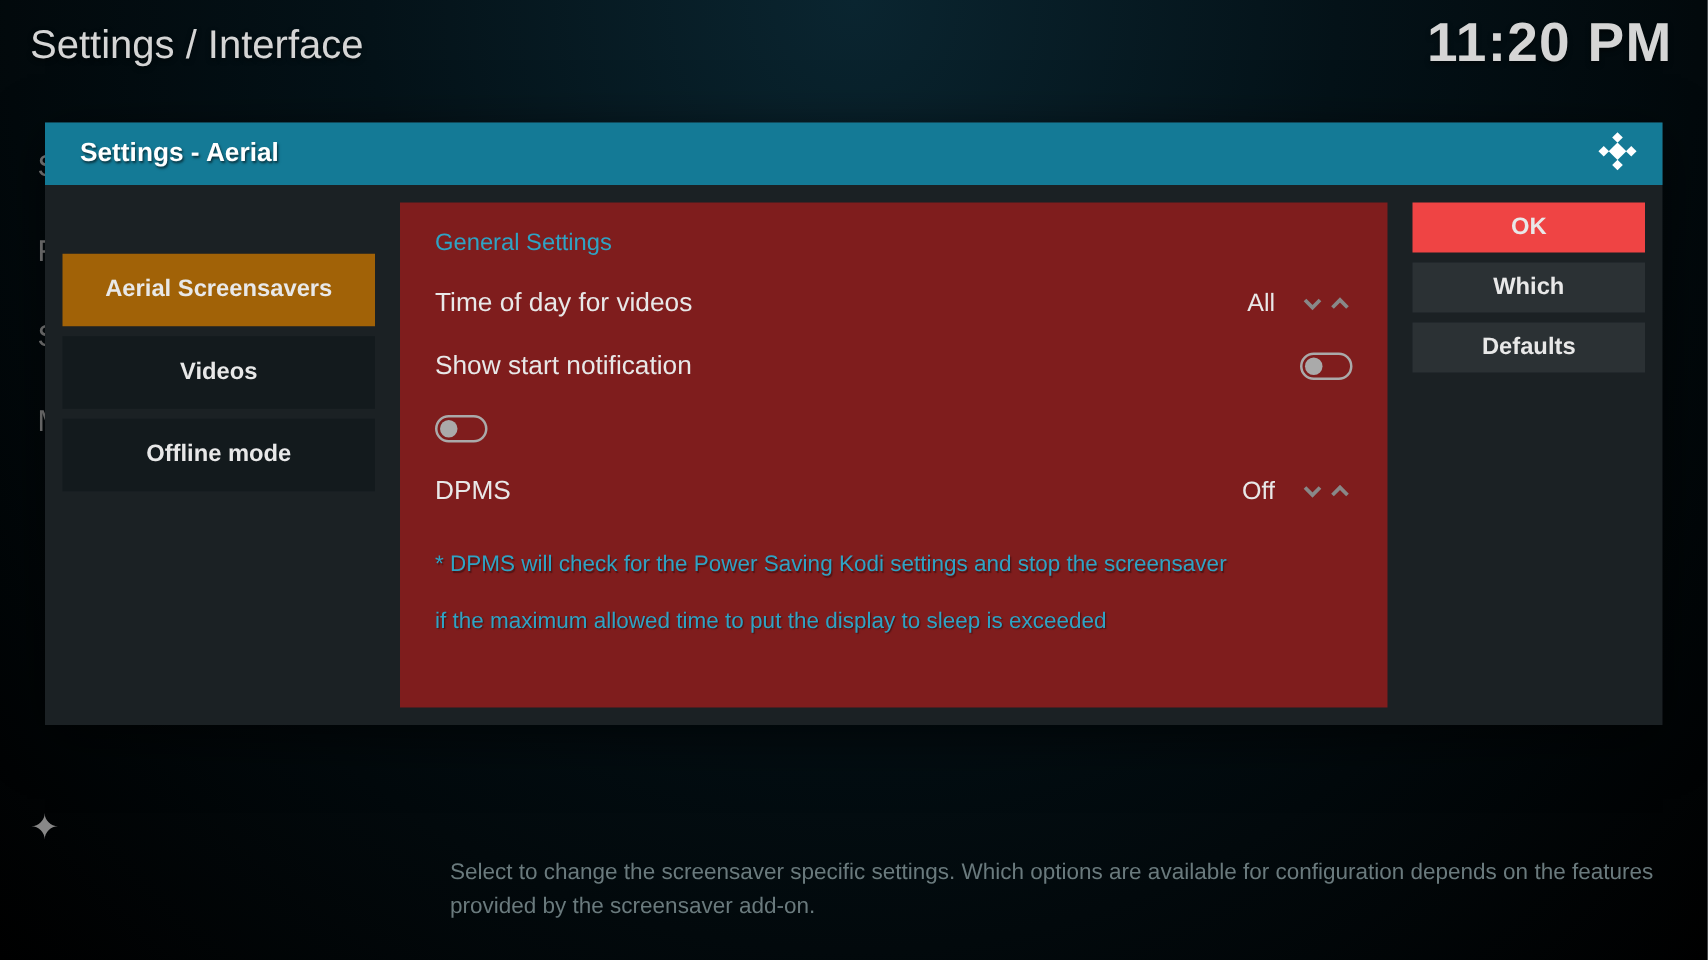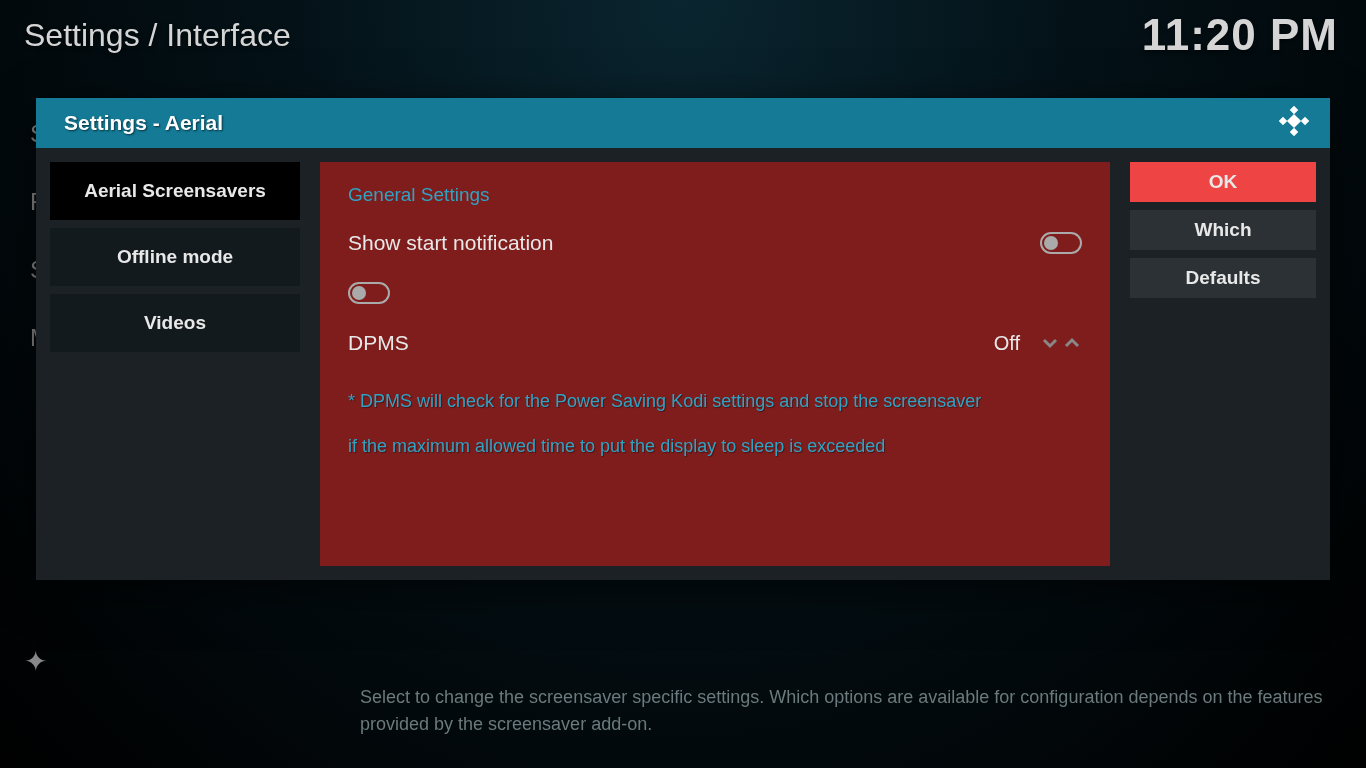--- a/index.html
+++ b/index.html
@@ -94,21 +94,21 @@
 .cat-item {
   height: 58px;
   background: #131a1d;
   display: flex;
   align-items: center;
   justify-content: center;
   font-size: 19px;
   font-weight: bold;
   cursor: pointer;
 }
-.cat-item.selected { background: #000000; }
+.cat-item.selected { background: #a16207; margin-top: 41px; }
 .main-col {
   flex: 1;
   background: #7f1d1d;
   padding: 18px 28px;
   overflow: hidden;
 }
 .section-header {
   color: #2fa3c4;
   font-size: 19px;
   margin-bottom: 12px;
@@ -196,27 +196,39 @@
             <rect x="24" y="13" width="6" height="6" transform="rotate(45 27 16)"></rect>
             <rect x="13" y="24" width="6" height="6" transform="rotate(45 16 27)"></rect>
             <rect x="11" y="11" width="10" height="10" transform="rotate(45 16 16)"></rect>
           </g>
         </svg>
     </div>
   </div>
   <div class="dialog-body">
     <div class="cat-col">
       <div class="cat-item selected">Aerial Screensavers</div>
+      <div class="cat-item">Videos</div>
       <div class="cat-item">Offline mode</div>
-      <div class="cat-item">Videos</div>
     </div>
 
     <div class="main-col">
       <div class="section-header">General Settings</div>
 
+      <div class="setting-row">
+        <div class="setting-label">Time of day for videos</div>
+        <div class="setting-value">All</div>
+        <div class="spinner-arrows">
+          <svg viewBox="0 0 20 20">
+              <path d="M4 7l6 6 6-6" stroke="#888" stroke-width="3" fill="none"></path>
+            </svg>
+          <svg viewBox="0 0 20 20">
+              <path d="M4 13l6-6 6 6" stroke="#888" stroke-width="3" fill="none"></path>
+            </svg>
+        </div>
+      </div>
 
       <div class="setting-row">
         <div class="setting-label">Show start notification</div>
         <div class="toggle"></div>
       </div>
 
       <div class="setting-row">
         <div class="toggle"></div>
       </div>
 

